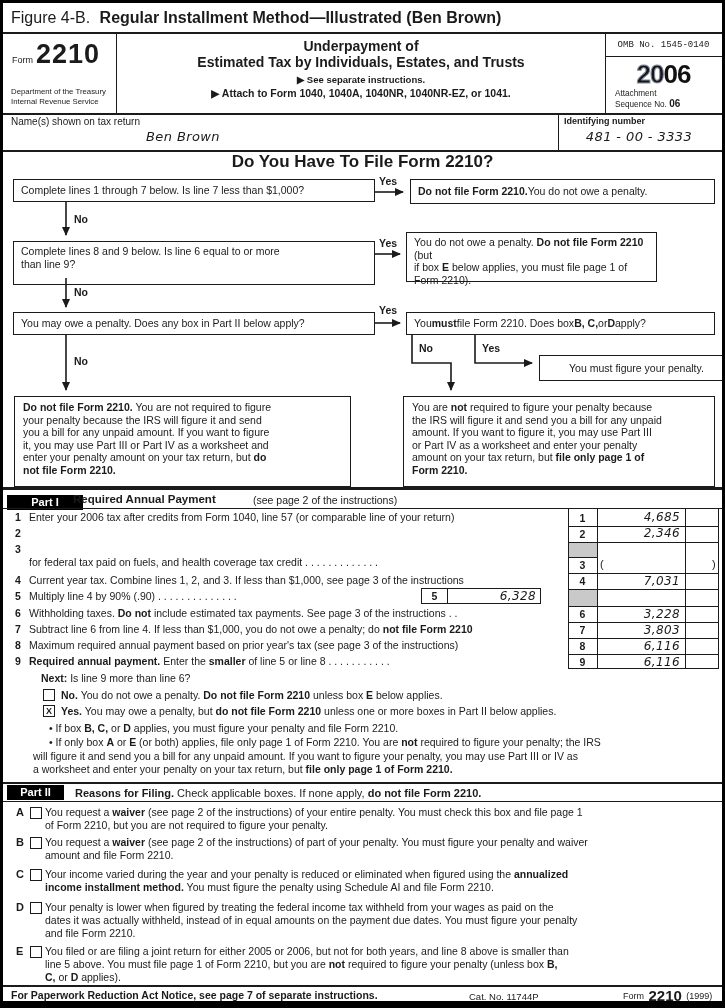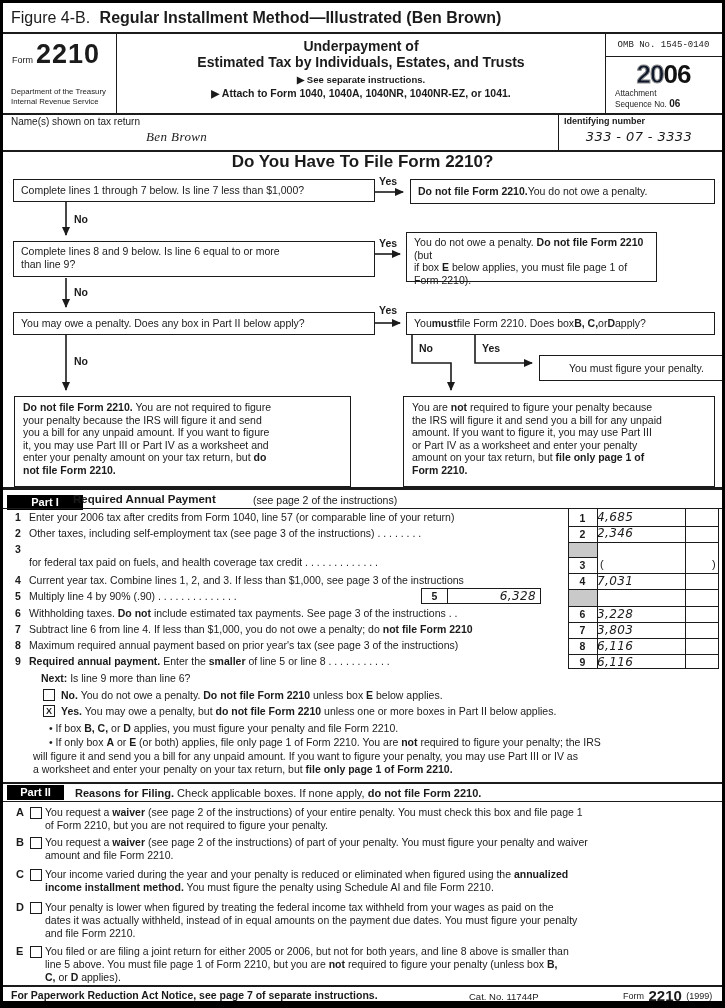--- a/index.html
+++ b/index.html
@@ -15,21 +15,21 @@
   .flbl{position:absolute;font-weight:bold;font-size:10.5px;}
   .hand{font-family:"DejaVu Sans",sans-serif;font-style:italic;font-size:12.5px;letter-spacing:.4px;}
   .cb{position:absolute;width:10px;height:10px;border:1.3px solid #1b1b1b;background:#fff;
       font:bold 9px/10px "Liberation Sans",sans-serif;text-align:center;box-sizing:content-box;}
   .lt{position:absolute;font-size:10.5px;line-height:12.8px;}
   .ln{position:absolute;font-weight:bold;font-size:10.5px;}
   .tab{position:absolute;background:#000;color:#fff;font-weight:bold;font-size:11px;
        text-align:center;line-height:15px;height:15px;}
   .gray{position:absolute;background:#c9c9c9;}
   .num{position:absolute;font-weight:bold;font-size:10.5px;text-align:center;width:27px;}
-  .val{position:absolute;}
+  .val{position:absolute;text-align:right;}
   .yr20{font-size:26px;font-weight:bold;color:#0f172a;-webkit-text-stroke:1px #8d8d8d;letter-spacing:-1px;}
   .yr06{font-size:26px;font-weight:bold;color:#111;letter-spacing:-1px;}
   svg.wires{position:absolute;left:0;top:0;pointer-events:none;}
 </style>
 </head>
 <body>
 
 <div class="page">
 
   <div class="abs" style="left:8px;top:6px;font-size:16px;">
@@ -61,37 +61,37 @@
     <span class="yr20">20</span><span class="yr06">06</span>
   </div>
   <div class="abs" style="left:612px;top:86px;font-size:8.2px;line-height:9.5px;">
     <div>Attachment</div>
     <div><span>Sequence No. </span><span class="b" style="font-size:10px;">06</span></div>
   </div>
 
   <div class="hl" style="left:0;top:110px;width:100%;height:1.5px;"></div>
 
   <div class="abs" style="left:8px;top:113px;font-size:10px;">Name(s) shown on tax return</div>
-  <div class="abs hand" style="left:143px;top:126px;font-size:13px;font-family:Liberation Serif, serif;">Ben Brown</div>
+  <div class="abs hand" style="left:143px;top:126px;font-size:13px;">Ben Brown</div>
   <div class="vl" style="left:555px;top:110px;height:37px;"></div>
   <div class="abs b" style="left:561px;top:113px;font-size:9px;">Identifying number</div>
-  <div class="abs hand" style="left:556px;top:126px;width:160px;text-align:center;font-size:13px;">333 - 07 - 3333</div>
+  <div class="abs hand" style="left:556px;top:126px;width:160px;text-align:center;font-size:13px;">481 - 00 - 3333</div>
   <div class="hl" style="left:0;top:147px;width:100%;height:2.2px;"></div>
 
   <div class="abs b" style="left:0;top:149px;width:100%;text-align:center;font-size:17px;">Do You Have To File Form 2210?</div>
 
   <div class="fbox" style="left:10px;top:176px;width:362px;height:23px;">Complete lines 1 through 7 below. Is line 7 less than $1,000?</div>
   <div class="fbox" style="left:407px;top:176px;width:305px;height:25px;">
       <span class="b">Do not file Form 2210.</span>
       <span> You do not owe a penalty.</span>
     </div>
   <div class="flbl" style="left:376px;top:172px;">Yes</div>
   <div class="flbl" style="left:71px;top:210px;">No</div>
 
-  <div class="fbox" style="left:10px;top:238px;width:362px;height:36px;display:block;"><span>Complete lines 8 and 9 below. Is line 6 equal to or more</span><br><span>than line 9?</span></div>
+  <div class="fbox" style="left:10px;top:238px;width:362px;height:44px;display:block;"><span>Complete lines 8 and 9 below. Is line 6 equal to or more</span><br><span>than line 9?</span></div>
   <div class="fbox" style="left:403px;top:229px;width:251px;height:50px;display:block;"><span>You do not owe a penalty. </span><span class="b">Do not file Form 2210</span><span> (but</span><br><span>if box </span><span class="b">E</span><span> below applies, you must file page 1 of</span><br><span>Form 2210).</span></div>
   <div class="flbl" style="left:376px;top:234px;">Yes</div>
   <div class="flbl" style="left:71px;top:283px;">No</div>
 
   <div class="fbox" style="left:10px;top:309px;width:362px;height:23px;">You may owe a penalty. Does any box in Part II below apply?</div>
   <div class="fbox" style="left:403px;top:309px;width:309px;height:23px;">
       <span>You </span>
       <span class="b">must</span>
       <span> file Form 2210. Does box </span>
       <span class="b">B, C,</span>
@@ -129,21 +129,20 @@
 
   <div class="hl" style="left:0;top:484px;width:100%;height:2.5px;"></div>
   <div class="tab" style="left:4px;top:492px;width:76px;">Part I</div>
   <div class="abs b" style="left:70px;top:490px;font-size:11.5px;">Required Annual Payment</div>
   <div class="abs" style="left:250px;top:491px;font-size:10.5px;">(see page 2 of the instructions)</div>
   <div class="hl" style="left:0;top:505px;width:100%;"></div>
 
   <div class="ln" style="left:12px;top:508px;">1</div>
   <div class="lt" style="left:26px;top:508px;width:535px;"><span>Enter your 2006 tax after credits from Form 1040, line 57 (or comparable line of your return)</span></div>
   <div class="ln" style="left:12px;top:524px;">2</div>
-  <div class="lt" style="left:26px;top:524px;width:535px;"><span>Other taxes, including self-employment tax (see page 3 of the instructions) . . . . . . . .</span></div>
   <div class="ln" style="left:12px;top:540px;">3</div>
   <div class="lt" style="left:26px;top:540px;width:535px;"><br><span>for federal tax paid on fuels, and health coverage tax credit . . . . . . . . . . . . .</span></div>
   <div class="ln" style="left:12px;top:571px;">4</div>
   <div class="lt" style="left:26px;top:571px;width:535px;"><span>Current year tax. Combine lines 1, 2, and 3. If less than $1,000, see page 3 of the instructions</span></div>
   <div class="ln" style="left:12px;top:587px;">5</div>
   <div class="lt" style="left:26px;top:587px;width:390px;"><span>Multiply line 4 by 90% (.90) . . . . . . . . . . . . . .</span></div>
   <div class="ln" style="left:12px;top:604px;">6</div>
   <div class="lt" style="left:26px;top:604px;width:535px;"><span>Withholding taxes. </span><span class="b">Do not</span><span> include estimated tax payments. See page 3 of the instructions . .</span></div>
   <div class="ln" style="left:12px;top:620px;">7</div>
   <div class="lt" style="left:26px;top:620px;width:535px;"><span>Subtract line 6 from line 4. If less than $1,000, you do not owe a penalty; do </span><span class="b">not file Form 2210</span></div>

